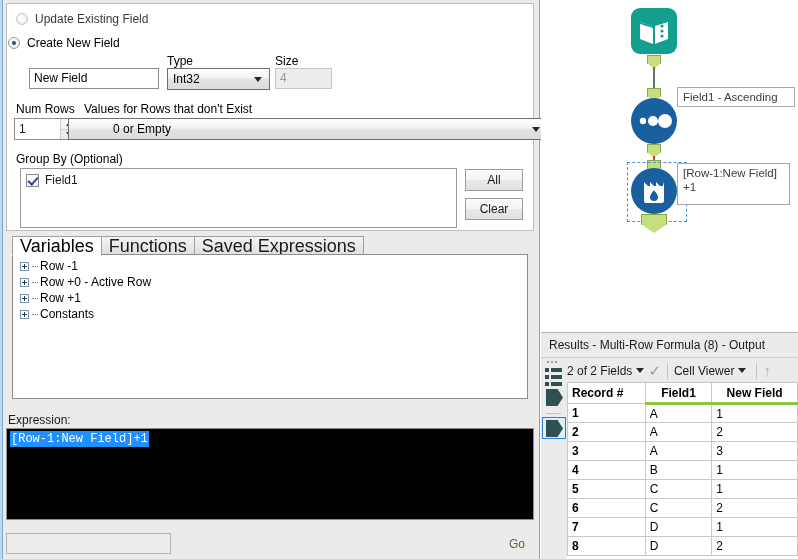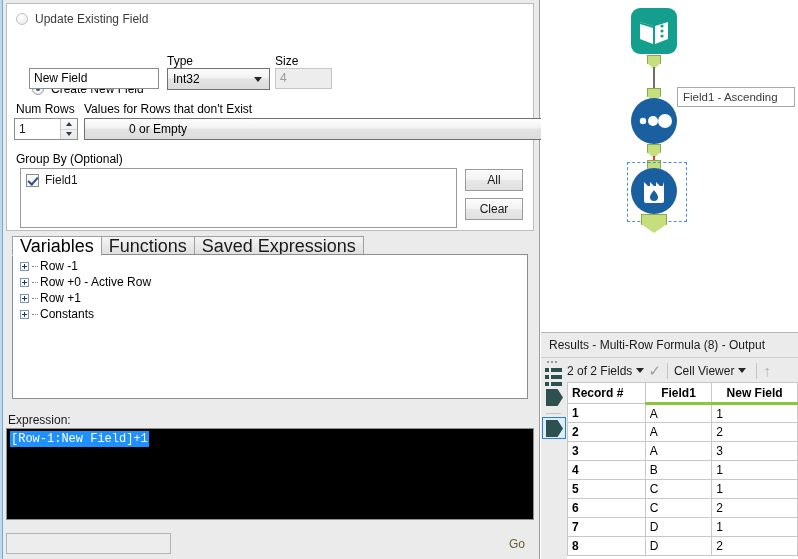--- a/index.html
+++ b/index.html
@@ -323,21 +323,21 @@
   <div id="left-panel">
     <div id="left-edge-strip"></div>
 
     <div id="config-group">
 
       <div class="radio-row" style="left:9px; top:8px;">
         <span class="radio off"></span>
         <span class="radio-label dim">Update Existing Field</span>
       </div>
 
-      <div class="radio-row" style="left:25px; top:32px;margin-top:46px;">
+      <div class="radio-row" style="left:1px; top:32px;">
         <span class="radio checked"></span>
         <span class="radio-label">Create New  Field</span>
       </div>
 
       <div class="fld-label" style="left:160px; top:50px;">Type</div>
       <div class="fld-label" style="left:268px; top:50px;">Size</div>
 
       <div class="txtbox" style="left:22px; top:64px; width:130px;">New Field</div>
 
       <div class="combo" style="left:160px; top:64px; width:103px;">
@@ -351,21 +351,21 @@
       <div class="fld-label" style="left:77px; top:98px;">Values for Rows that don't Exist</div>
 
       <div class="spinner" style="left:7px; top:114px; width:64px;">
         <span class="sval">1</span>
         <span class="sbtns">
           <span class="sbtn up"></span>
           <span class="sbtn dn"></span>
         </span>
       </div>
 
-      <div class="combo" style="left:77px; top:114px; width:480px;padding-left:44px;">
+      <div class="combo" style="left:61px; top:114px; width:480px;padding-left:44px;">
         <span>0 or Empty</span>
         <span class="caret"></span>
       </div>
 
       <div class="fld-label" style="left:9px; top:148px;">Group By (Optional)</div>
 
       <div id="groupby-list">
         <div class="gb-item">
           <span class="cbx checked"></span>
           <span class="gb-txt">Field1</span>
@@ -455,20 +455,22 @@
         <svg width="46" height="46" viewBox="0 0 46 46">
           <path d="M13 18 L33 18 L33 33 A2 2 0 0 1 31 35 L15 35 A2 2 0 0 1 13 33 Z" fill="#ffffff"></path>
           <path d="M13 18 L13 14 L19 20 L19 14 L25 20 L25 14 L31 20 L33 14 L33 18 Z" fill="#ffffff"></path>
           <path d="M23 22 C20 26 19 27.5 19 29 A4 4 0 0 0 27 29 C27 27.5 26 26 23 22 Z" fill="#1a5fa0"></path>
         </svg>
       </div>
     </div>
     <div class="plug big" style="left:100px; top:214px;"></div>
 
     <div class="annot" style="left:136px; top:87px; width:118px;">Field1 - Ascending</div>
+    <div class="annot" style="left:136px; top:163px; width:113px; height:42px;">[Row-1:New Field]
++1</div>
   </div>
 
   <div id="results">
 
     <div id="results-title">Results - Multi-Row Formula (8) - Output</div>
 
     <div id="results-sidebar">
       <div class="sb-dots">
         <i></i>
           <i></i>

